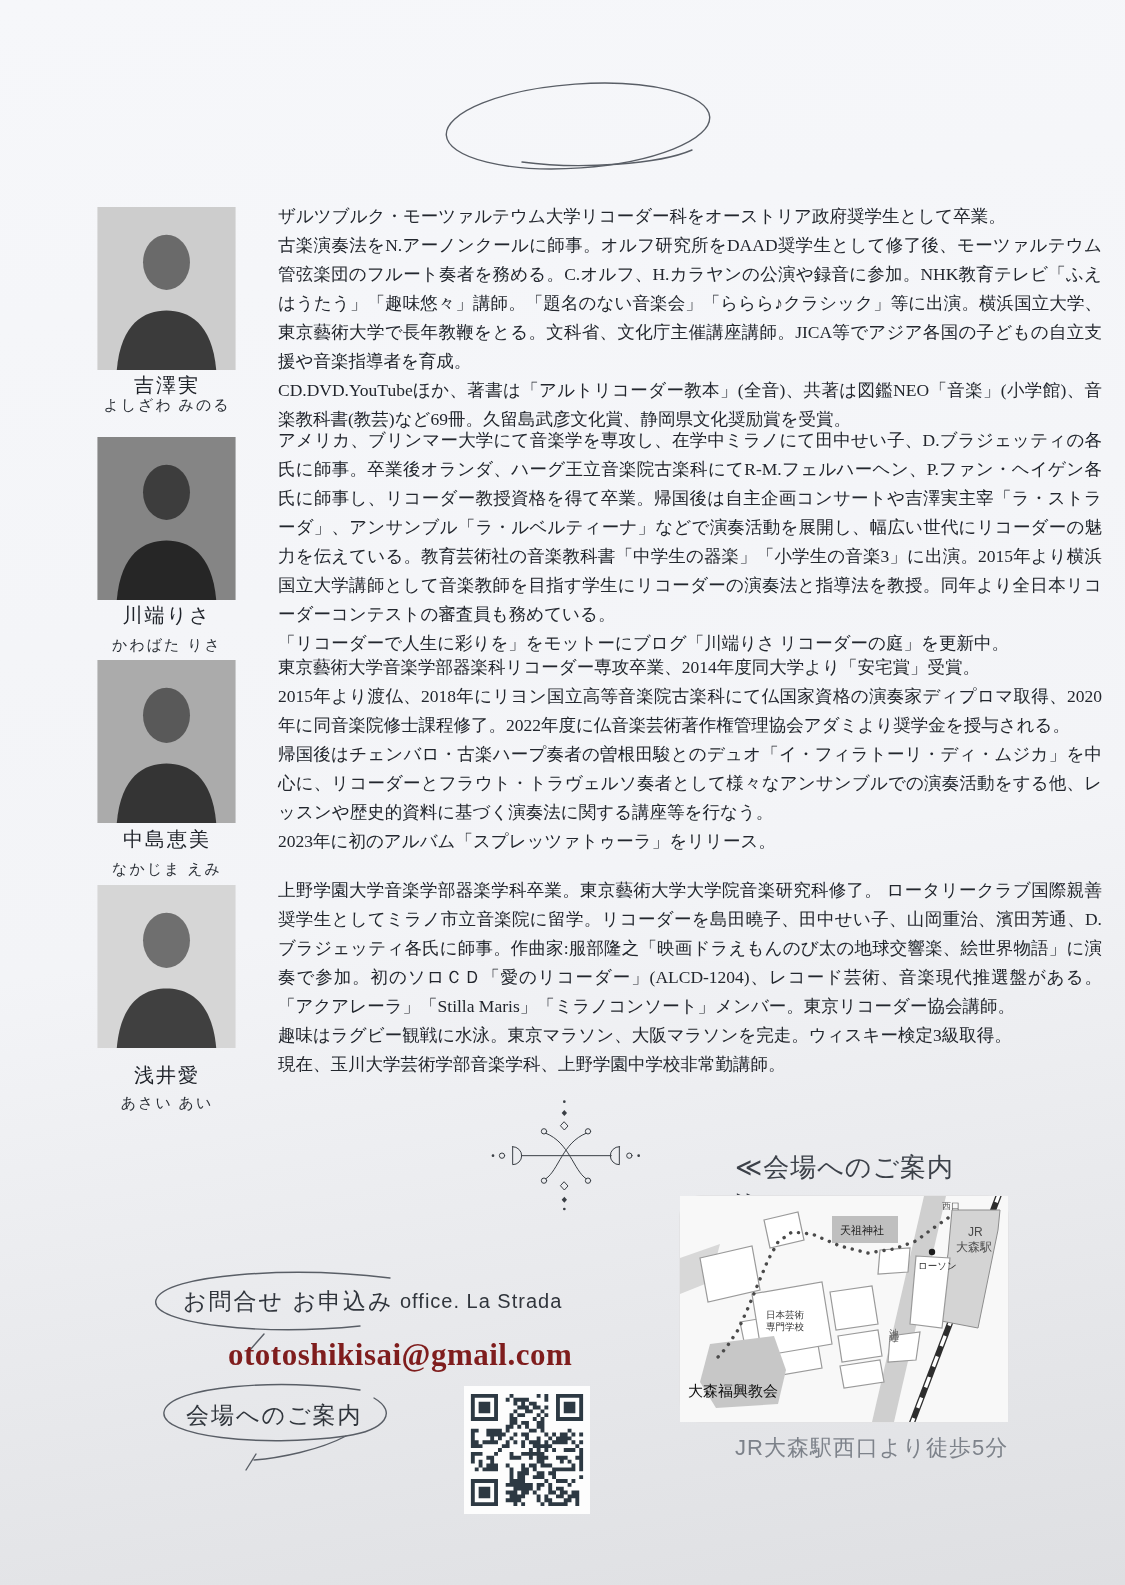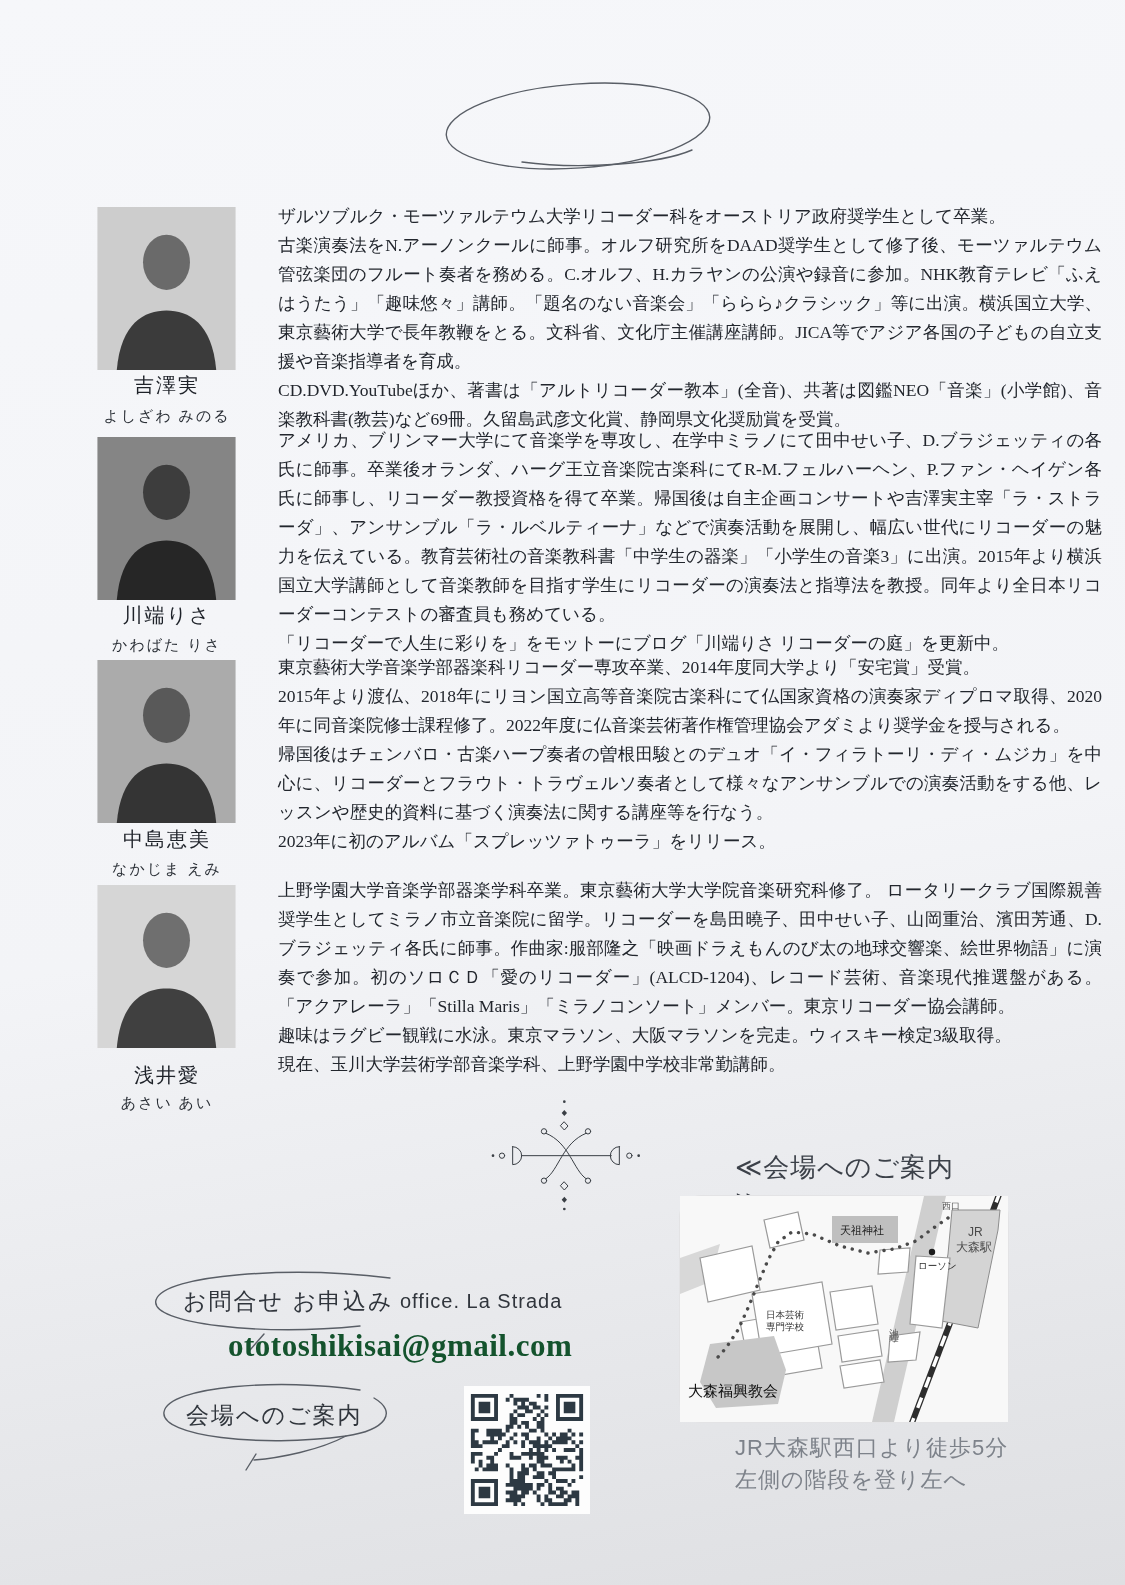--- a/index.html
+++ b/index.html
@@ -54,21 +54,21 @@
 </div>
 
 <div class="abs photo" style="top:207px">
   <svg width="139" height="163" viewBox="0 0 100 118">
     <rect width="100" height="118" fill="#cdcdcd"></rect>
     <ellipse cx="50" cy="40" rx="17" ry="20" fill="#6a6a6a"></ellipse>
     <path d="M14 118 C17 84 34 75 50 75 C66 75 83 84 86 118 Z" fill="#3b3b3b"></path>
   </svg>
 </div>
 <div class="abs pname" style="top:372px">吉澤実</div>
-<div class="abs pkana" style="top:407px">よしざわ みのる</div>
+<div class="abs pkana" style="top:396px">よしざわ みのる</div>
 <div class="abs bio" style="top:202px">ザルツブルク・モーツァルテウム大学リコーダー科をオーストリア政府奨学生として卒業。
 古楽演奏法をN.アーノンクールに師事。オルフ研究所をDAAD奨学生として修了後、モーツァルテウム管弦楽団のフルート奏者を務める。C.オルフ、H.カラヤンの公演や録音に参加。NHK教育テレビ「ふえはうたう」「趣味悠々」講師。「題名のない音楽会」「ららら♪クラシック」等に出演。横浜国立大学、東京藝術大学で長年教鞭をとる。文科省、文化庁主催講座講師。JICA等でアジア各国の子どもの自立支援や音楽指導者を育成。
 CD.DVD.YouTubeほか、著書は「アルトリコーダー教本」(全音)、共著は図鑑NEO「音楽」(小学館)、音楽教科書(教芸)など69冊。久留島武彦文化賞、静岡県文化奨励賞を受賞。</div>
 
 <div class="abs photo" style="top:437px">
   <svg width="139" height="163" viewBox="0 0 100 118">
     <rect width="100" height="118" fill="#858585"></rect>
     <ellipse cx="50" cy="40" rx="17" ry="20" fill="#3d3d3d"></ellipse>
     <path d="M14 118 C17 84 34 75 50 75 C66 75 83 84 86 118 Z" fill="#262626"></path>
   </svg>
@@ -174,30 +174,29 @@
       <text x="86" y="122" font-size="9.5">日本芸術</text>
       <text x="86" y="134" font-size="9.5">専門学校</text>
       <text x="8" y="200" font-size="15" fill="#0e0e0e">大森福興教会</text>
       <text x="214" y="124" font-size="10" fill="#6b6b6b" style="writing-mode:tb" letter-spacing="2">池上通り</text>
     </g>
   </svg>
 </div>
 
 <div class="abs directions">
   <div>JR大森駅西口より徒歩5分</div>
-  <div>左側の階段を登り左へ</div>
 </div>
 
 <svg class="abs" style="left:142px;top:1268px" width="300" height="90" viewBox="0 0 300 90">
   <path d="M 248 10 C 150 -2, 22 6, 14 32 C 7 56, 120 68, 218 58" class="hand"></path>
   <path d="M 122 66 L 108 82" class="hand"></path>
 </svg>
 <div class="abs contact-label">お問合せ お申込み</div>
 <div class="abs office-label">office. La Strada</div>
-<a class="abs email" style="text-decoration:none;color:#14532d;">ototoshikisai@gmail.com</a>
+<a class="abs email" style="text-decoration:none;color:#7f1d1d;margin-top:9px;">ototoshikisai@gmail.com</a>
 
 <svg class="abs" style="left:150px;top:1378px" width="260" height="110" viewBox="0 0 260 110">
   <path d="M 210 12 C 130 0, 18 8, 14 34 C 10 58, 110 70, 196 58 C 236 52, 248 34, 224 20" class="hand"></path>
   <path d="M 196 58 C 170 72, 130 80, 104 82" class="hand"></path>
   <path d="M 96 92 L 106 76" class="hand"></path>
 </svg>
 <div class="abs form-label">会場へのご案内</div>
 
 <div class="abs qr-wrap">
   <svg id="qr" width="118" height="120" viewBox="-3 -3 122 122">

